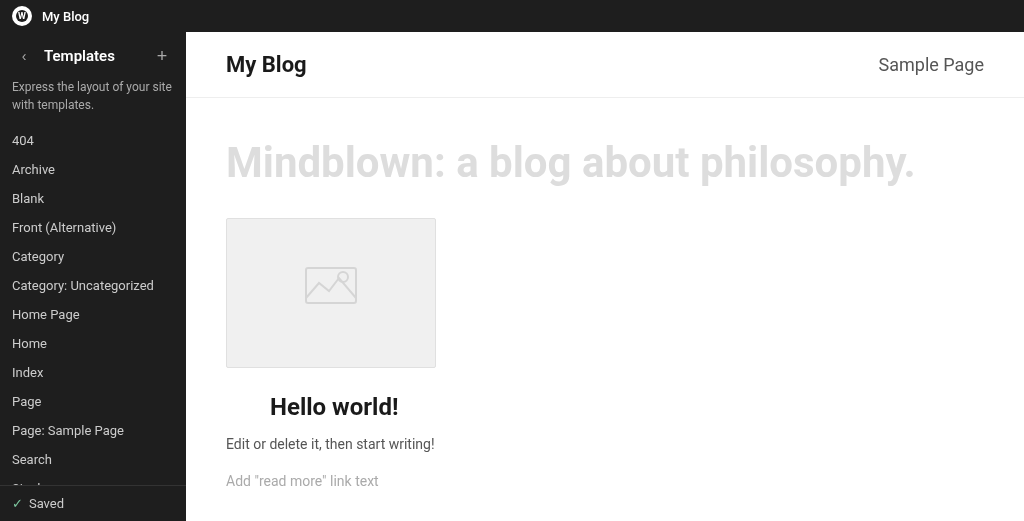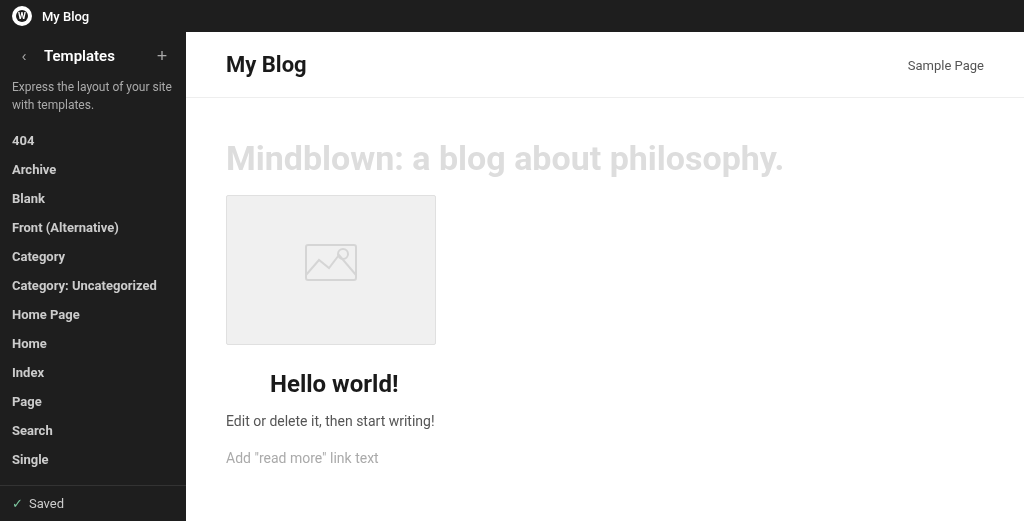--- a/index.html
+++ b/index.html
@@ -107,21 +107,20 @@
     }
     .nav-item {
       display: block;
       padding: 7px 12px;
       color: #ccc;
       font-size: 13px;
       cursor: pointer;
       text-decoration: none;
       border-radius: 0;
       transition: background 0.1s;
-      font-weight: bold;
     }
 
     .sidebar-footer {
       padding: 10px 12px;
       border-top: 1px solid #333;
       display: flex;
       align-items: center;
       gap: 6px;
     }
     .saved-check {
@@ -153,34 +152,34 @@
       align-items: center;
       padding: 20px 40px;
       border-bottom: 1px solid #eee;
     }
     .preview-site-title {
       font-size: 22px;
       font-weight: 700;
       color: #1a1a1a;
     }
     .preview-nav a {
-      font-size: 13px;
+      font-size: 18px;
       color: #555;
       text-decoration: none;
     }
 
     .preview-hero {
       padding: 40px 40px 30px 40px;
     }
     .preview-hero-title {
-      font-size: 34px;
+      font-size: 42px;
       font-weight: 700;
       color: #ddd;
       line-height: 1.2;
-      margin-bottom: 16px;
+      margin-bottom: 30px;
     }
 
     .preview-image-placeholder {
       width: 210px;
       height: 150px;
       background: #f0f0f0;
       border: 1px solid #e0e0e0;
       border-radius: 2px;
       margin-bottom: 25px;
       display: flex;
@@ -249,20 +248,21 @@
     <a class="nav-item">404</a>
     <a class="nav-item">Archive</a>
     <a class="nav-item">Blank</a>
     <a class="nav-item">Front (Alternative)</a>
     <a class="nav-item">Category</a>
     <a class="nav-item">Category: Uncategorized</a>
     <a class="nav-item">Home Page</a>
     <a class="nav-item">Home</a>
     <a class="nav-item">Index</a>
     <a class="nav-item">Page</a>
+    <a class="nav-item">Page: Sample Page</a>
     <a class="nav-item">Search</a>
     <a class="nav-item">Single</a>
 
   </nav>
 
   <div class="sidebar-footer">
     <span class="saved-check">✓</span>
     <span class="saved-label">Saved</span>
   </div>
 </div>

